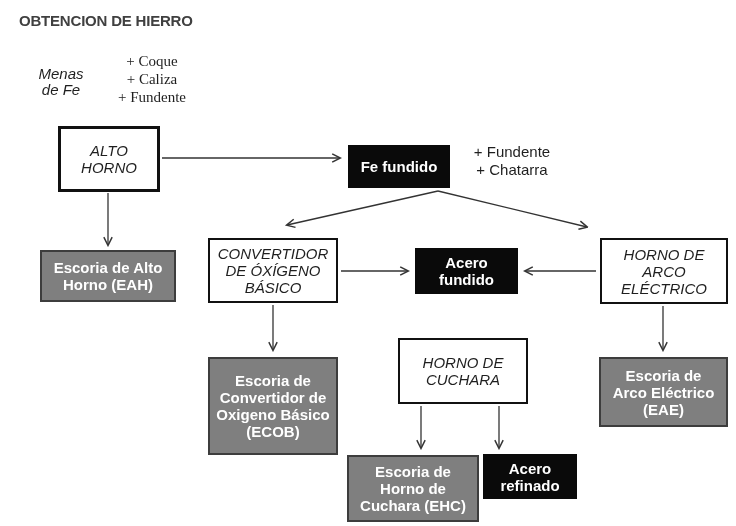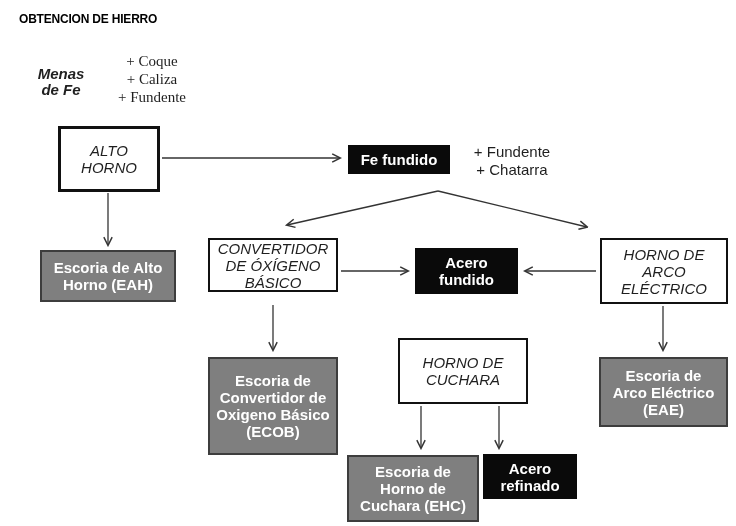--- a/index.html
+++ b/index.html
@@ -2,67 +2,67 @@
 <html style="--box-gray: #7f7f7f; --box-gray-border: #3d3d3d; --box-black: #0a0a0a;"><head>
 <meta charset="utf-8">
 <style>
   html,body{margin:0;padding:0;background:#fff;}
   #canvas{
     position:relative;width:736px;height:526px;background:#fff;
     font-family:"Liberation Sans",sans-serif;color:#1a1a1a;overflow:hidden;
   }
   .label{white-space:pre-line;}
   .header{
-    position:absolute;font-weight:bold;font-size:12px;letter-spacing:-0.2px;color:#000000;
+    position:absolute;font-weight:bold;font-size:15px;letter-spacing:-0.2px;color:#404040;
   }
   .node{
     position:absolute;display:flex;align-items:center;justify-content:center;
     text-align:center;box-sizing:border-box;font-size:15px;line-height:17px;
   }
   .white-box{background:#ffffff;border:2px solid #111111;color:#1f1f1f;font-style:italic;}
   .thick{border-width:3px;}
   .black-box{background:var(--box-black,#0a0a0a);color:#ffffff;font-weight:bold;}
   .gray-box{background:var(--box-gray,#7f7f7f);border:2px solid var(--box-gray-border,#3d3d3d);color:#ffffff;font-weight:bold;justify-content:center;}
   .annotation{
     position:absolute;font-size:15px;line-height:18px;text-align:center;color:#1f1f1f;
   }
-  .menas{font-weight:bold;font-style:italic;line-height:16px;}
+  .menas{font-weight:normal;font-style:italic;line-height:16px;}
   #arrow-layer{position:absolute;left:0;top:0;width:736px;height:526px;pointer-events:none;}
 </style>
 </head>
 <body>
 
 <div id="canvas">
 
   <div class="header" style="left:19px;top:12px;">OBTENCION DE HIERRO</div>
 
   <div class="annotation menas label" style="left:28px;top:66px;width:66px;">Menas
 de Fe</div>
   <div class="annotation label" style="left:103px;top:52px;width:98px;font-family:Liberation Serif, serif;">+ Coque
 + Caliza
 + Fundente</div>
 
   <div class="node white-box thick" style="left:58px;top:126px;width:102px;height:66px;">
     <span class="label">ALTO
 HORNO</span>
   </div>
 
-  <div class="node black-box" style="left:348px;top:145px;width:102px;height:29px;">
+  <div class="node black-box" style="left:348px;top:145px;width:102px;height:43px;">
     <span class="label">Fe fundido</span>
   </div>
 
   <div class="annotation label" style="left:462px;top:143px;width:100px;">+ Fundente
 + Chatarra</div>
 
   <div class="node gray-box" style="left:40px;top:250px;width:136px;height:52px;">
     <span class="label">Escoria de Alto
 Horno (EAH)</span>
   </div>
 
-  <div class="node white-box" style="left:208px;top:238px;width:130px;height:54px;">
+  <div class="node white-box" style="left:208px;top:238px;width:130px;height:65px;">
     <span class="label">CONVERTIDOR
 DE ÓXÍGENO
 BÁSICO</span>
   </div>
 
   <div class="node black-box" style="left:415px;top:248px;width:103px;height:46px;">
     <span class="label">Acero
 fundido</span>
   </div>
 

